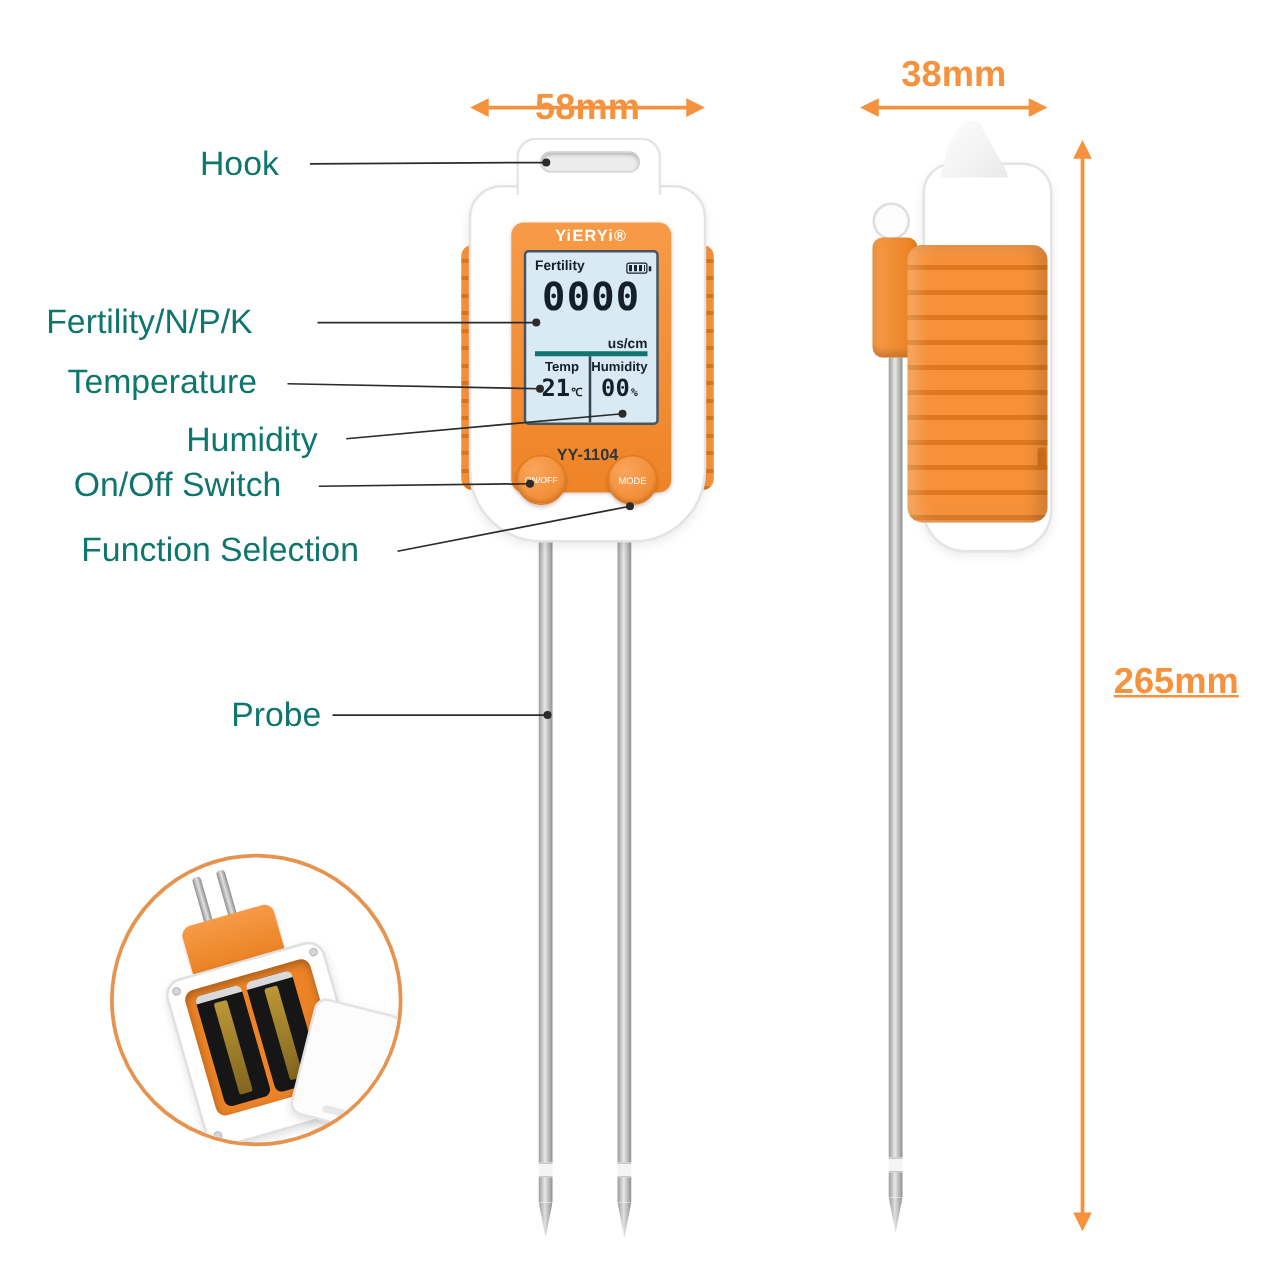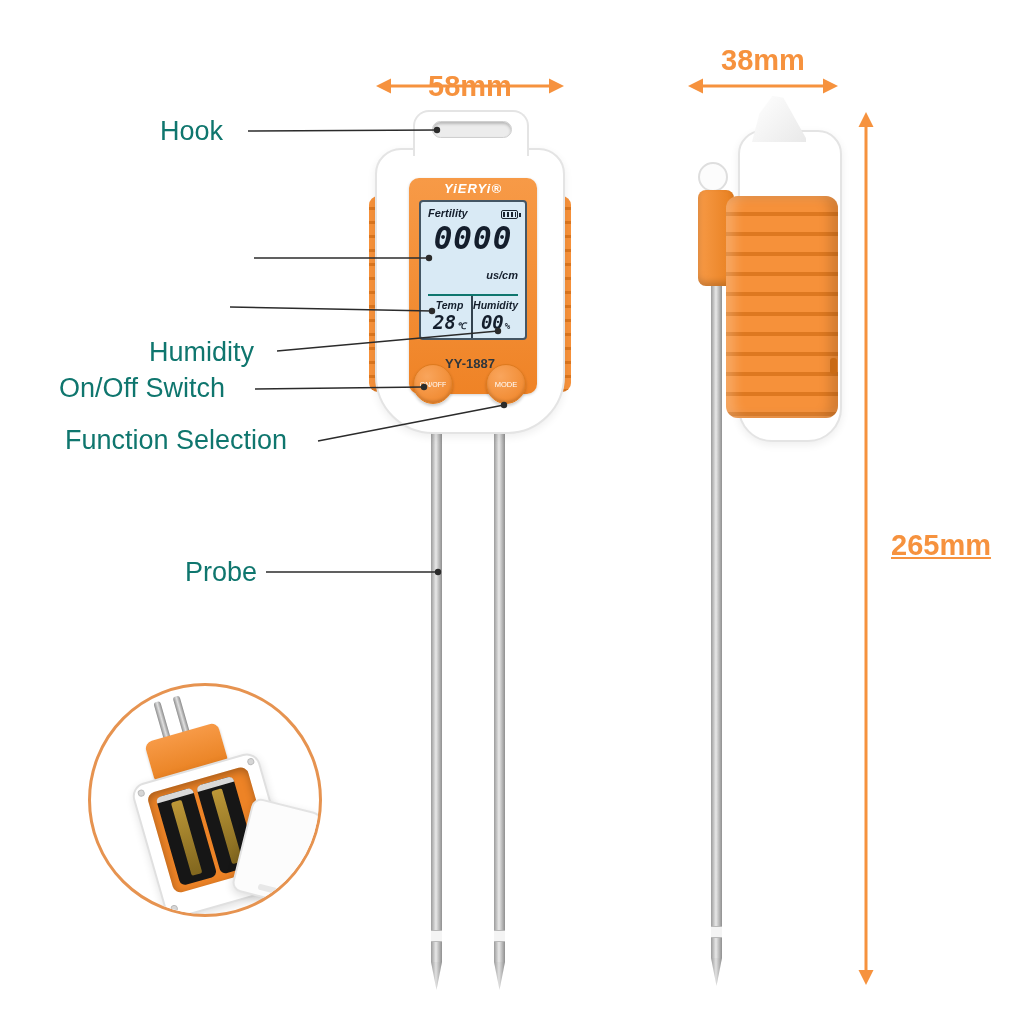--- a/index.html
+++ b/index.html
@@ -22,35 +22,35 @@
     border:2px solid #e4e4e4; border-bottom:none; border-radius:16px 16px 0 0; z-index:3; }
   .hook-slot { position:absolute; left:17px; top:9px; width:80px; height:17px; background:#ececec;
     border:1px solid #cfcfcf; border-radius:9px; box-shadow: inset 0 2px 3px rgba(0,0,0,.22); }
   .device-body { position:absolute; left:0; top:38px; width:190px; height:286px; background:#fff;
     border:2px solid #e4e4e4; border-radius:26px 26px 58px 58px; box-shadow:0 3px 8px rgba(0,0,0,.07); z-index:2; }
   .grip { position:absolute; top:86px; width:22px; height:196px; border-radius:9px; z-index:1;
     background: repeating-linear-gradient(180deg, #F6913A 0px 11px, #DB761F 11px 14px); }
   .grip.left { left:-6px; }
   .grip.right { left:174px; }
   .lcd-bezel { position:absolute; left:34px; top:68px; width:128px; height:216px; border-radius:10px;
-    background: linear-gradient(180deg,#F79A47,#EF8326); box-shadow:0 1px 3px rgba(0,0,0,.18); z-index:4;font-style:italic; }
+    background: linear-gradient(180deg,#F79A47,#EF8326); box-shadow:0 1px 3px rgba(0,0,0,.18); z-index:4; }
   .brand { height:22px; color:#fff; font-size:13px; font-weight:bold; letter-spacing:1px;
     text-align:center; line-height:22px; }
   .lcd-screen { width:108px; height:140px; margin:0 auto; background:#D9EAF5; border:2px solid #445664;
     border-radius:4px; display:flex; flex-direction:column; padding:5px 7px 0 7px; color:#141E2C; }
   .lcd-top { display:flex; justify-content:space-between; align-items:flex-end; }
   .lcd-mode { font-size:11px; font-weight:bold; }
   .batt { display:inline-block; position:relative; width:17px; height:9px; border:1.5px solid #1A2430; border-radius:2px; }
   .batt-fill { position:absolute; left:1px; top:1px; right:1px; bottom:1px;
     background: repeating-linear-gradient(90deg,#1A2430 0 2.5px, transparent 2.5px 4px); }
   .batt-nub { position:absolute; right:-4px; top:1.5px; width:2.5px; height:4px; background:#1A2430; }
   .lcd-value { font-family:"DejaVu Sans Mono", monospace; font-weight:bold; font-size:31px; line-height:1;
     letter-spacing:1px; text-align:center; margin-top:4px; }
   .lcd-unit { font-size:11px; font-weight:bold; text-align:right; margin-top:15px; }
-  .lcd-grid { display:flex; flex:1; border-top:2px solid #0f766e; margin-top:13px; }
+  .lcd-grid { display:flex; flex:1; border-top:4px solid #0f766e; margin-top:0; }
   .lcd-col { flex:1; text-align:center; padding-top:3px; }
   .lcd-col.hum { border-left:2px solid #32424F; }
   .lcd-lab { display:block; font-size:10.5px; font-weight:bold; }
   .lcd-read { font-family:"DejaVu Sans Mono", monospace; font-weight:bold; font-size:19px; }
   .lcd-read small { font-size:9px; font-weight:bold; margin-left:1px; }
   .model { position:absolute; left:0; top:246px; width:190px; text-align:center; font-size:13px;
     font-weight:bold; color:#2F363C; z-index:5; }
   .btn { position:absolute; top:254px; width:40px; height:40px; border-radius:50%;
     background: radial-gradient(circle at 35% 30%, #F9A55C, #EE8224); border:1px solid #DE7A1E;
     color:#fff; font-weight:normal; display:flex; align-items:center; justify-content:center;
@@ -108,20 +108,22 @@
 </head>
 <body>
 
 <div id="canvas">
 
   <div class="dim-label" style="left:415px; top:44px; width:110px;margin-top:26px;">58mm</div>
   <div class="dim-label" style="left:708px; top:44px; width:110px;">38mm</div>
   <div class="dim-label" style="left:891px; top:529px;text-decoration:underline;">265mm</div>
 
   <div class="callout" style="left:160px; top:115px;">Hook</div>
+  <div class="callout" style="left:37px; top:241px;">Fertility/N/P/K</div>
+  <div class="callout" style="left:54px; top:289px;">Temperature</div>
   <div class="callout" style="left:149px; top:336px;">Humidity</div>
   <div class="callout" style="left:65px; top:424px;">Function Selection</div>
   <div class="callout" style="left:59px; top:372px;">On/Off Switch</div>
   <div class="callout" style="left:185px; top:556px;">Probe</div>
 
   <div class="front-view">
     <div class="probe" style="left:56px; top:322px;">
       <div class="shaft" style="height:498px;"></div>
       <div class="band"></div>
       <div class="shaft" style="height:20px;"></div>
@@ -151,31 +153,31 @@
           <span class="batt">
               <span class="batt-fill"></span>
               <span class="batt-nub"></span>
             </span>
         </div>
         <div class="lcd-value">0000</div>
         <div class="lcd-unit">us/cm</div>
         <div class="lcd-grid">
           <div class="lcd-col temp">
             <span class="lcd-lab">Temp</span>
-            <span class="lcd-read"><span>28</span><small>℃</small></span>
+            <span class="lcd-read"><span>21</span><small>℃</small></span>
           </div>
           <div class="lcd-col hum">
             <span class="lcd-lab">Humidity</span>
             <span class="lcd-read"><span>00</span><small>%</small></span>
           </div>
         </div>
       </div>
     </div>
 
-    <div class="model">YY-1887</div>
+    <div class="model">YY-1104</div>
 
     <div class="btn power">ON/OFF</div>
     <div class="btn mode">MODE</div>
   </div>
 
   <div class="side-view">
     <div class="probe" style="left:21px; top:194px;">
       <div class="shaft" style="height:640px;"></div>
       <div class="band"></div>
       <div class="shaft" style="height:20px;"></div>

